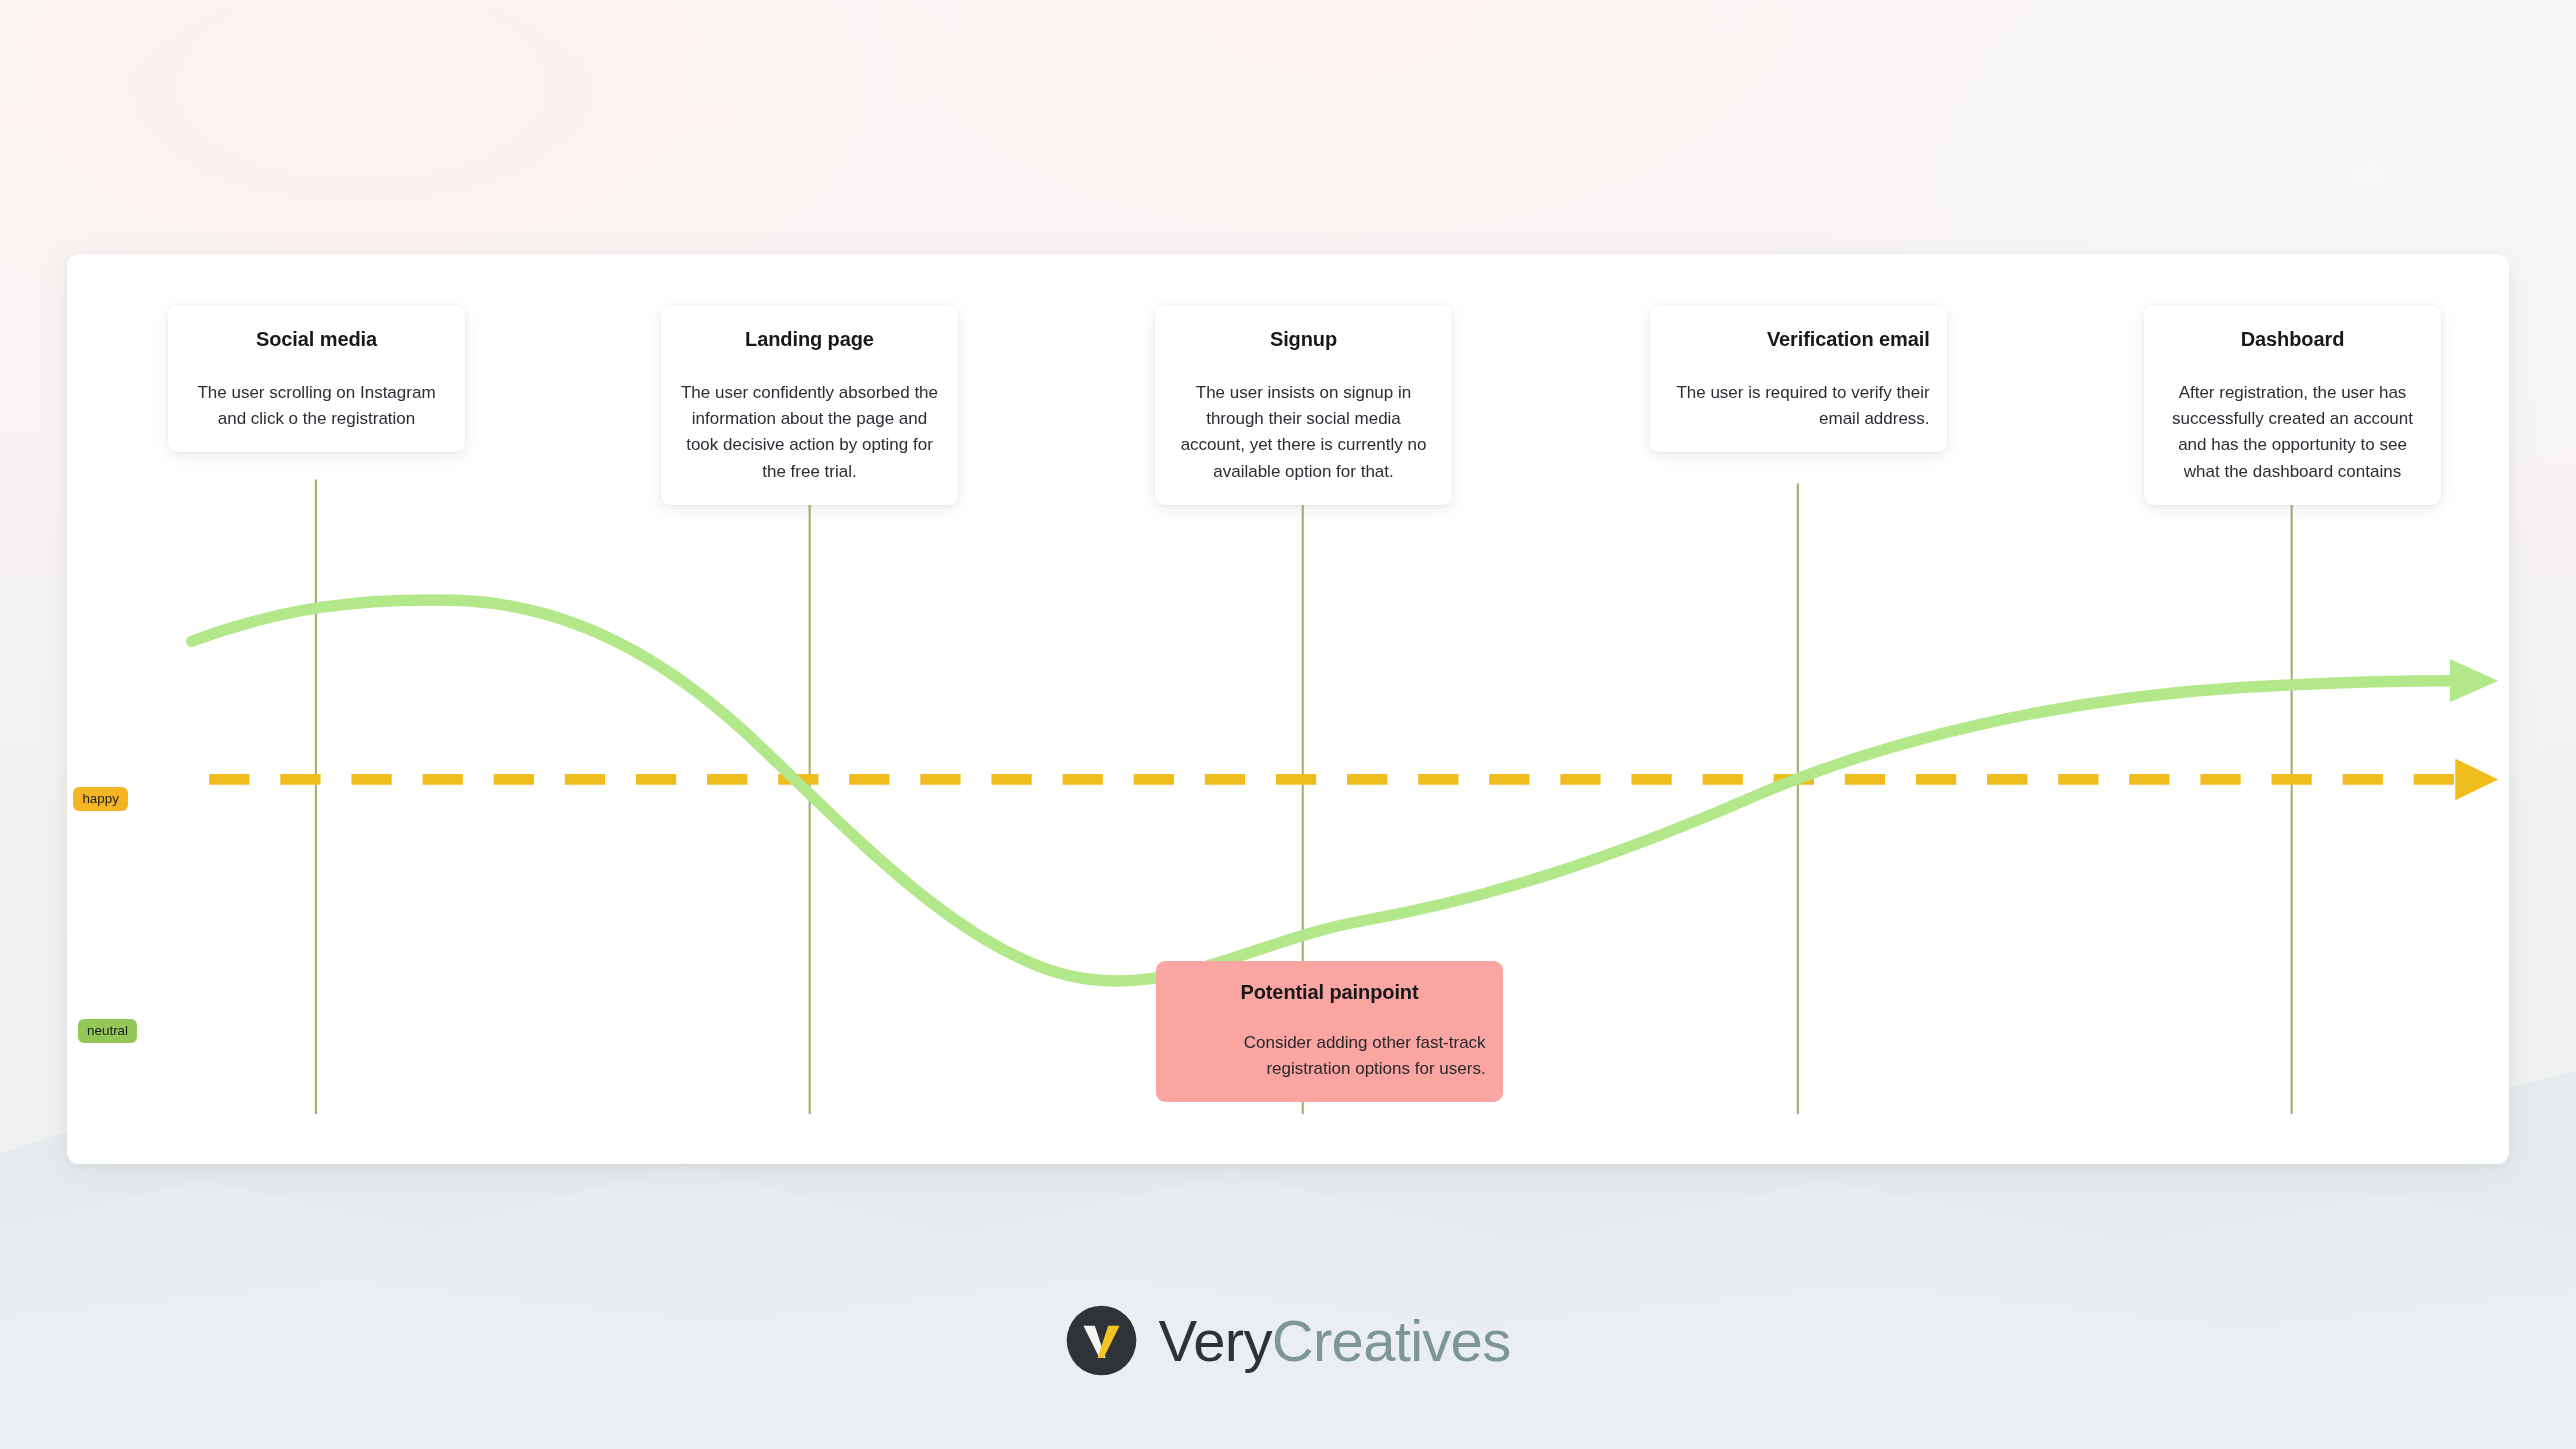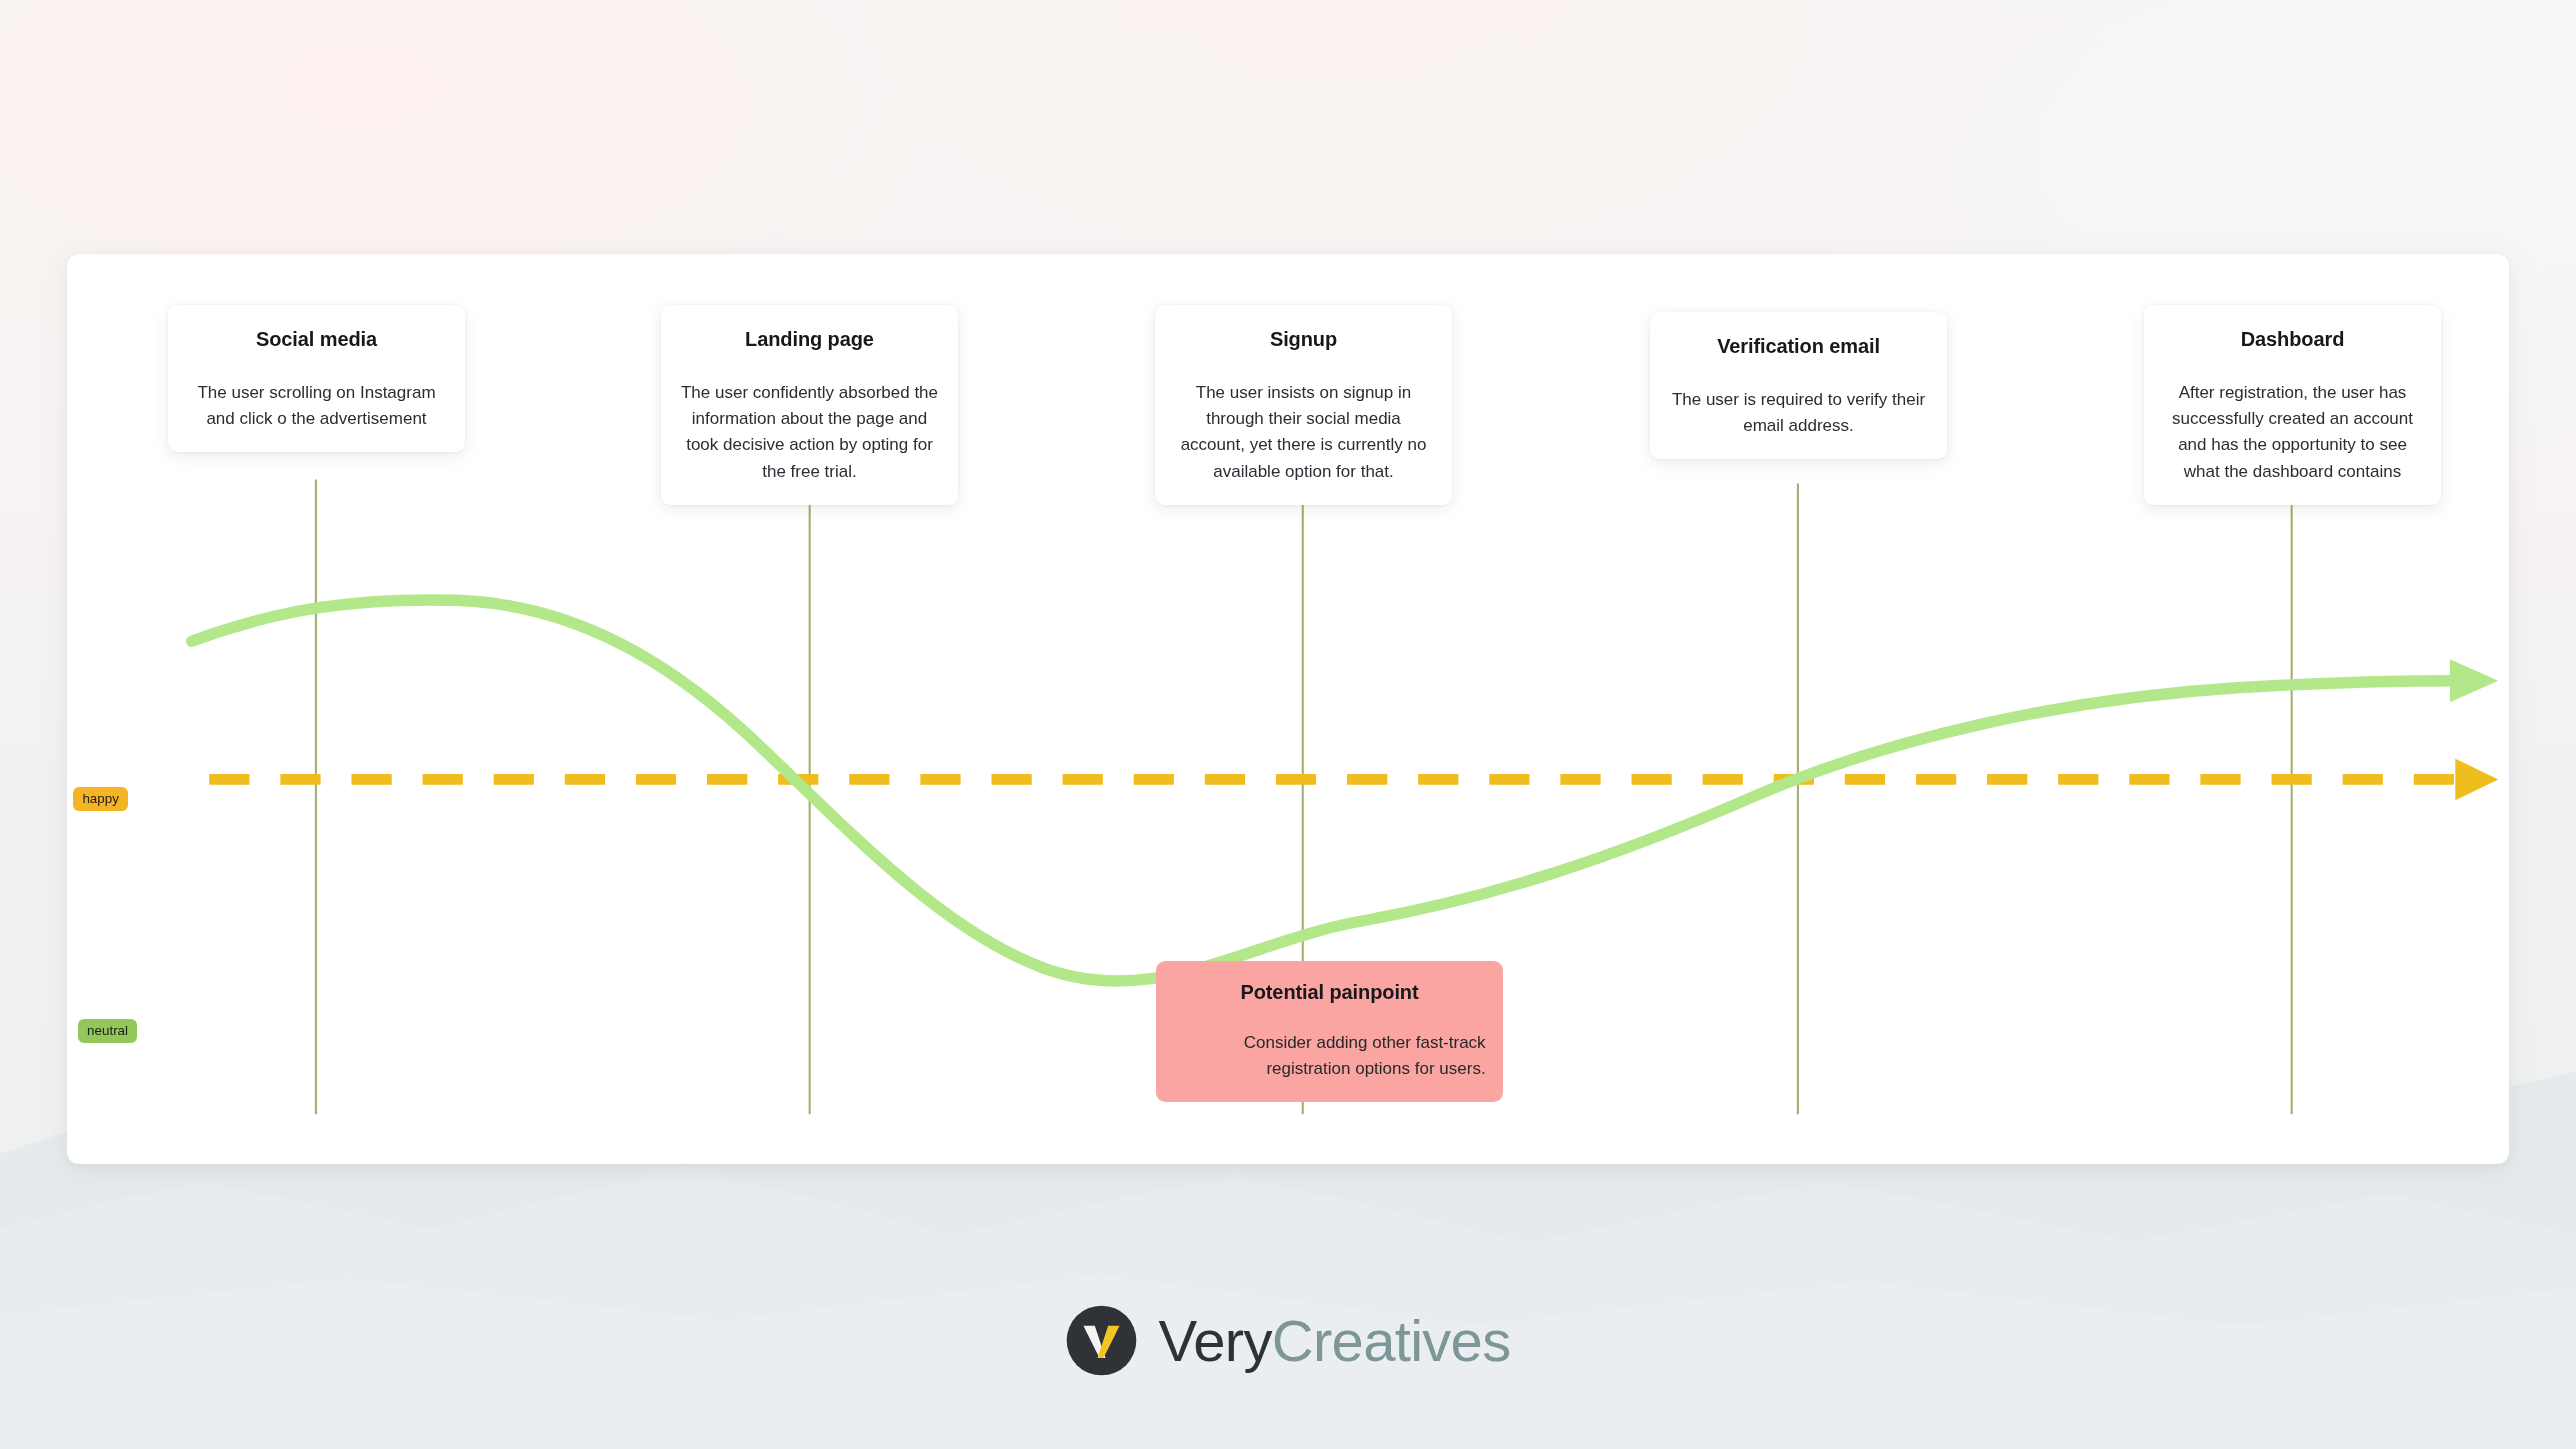--- a/index.html
+++ b/index.html
@@ -165,34 +165,34 @@
   </div>
 
   <div class="emotion-badge" style="left:10.7px; top:765px; background:#93c758;">
     <span>neutral</span>
   </div>
 
 </div>
 
 <div class="stage-card" style="left:168px; top:305px;">
   <div class="stage-title">Social media</div>
-  <div class="stage-desc">The user scrolling on Instagram and click o the advertisement</div>
+  <div class="stage-desc">The user scrolling on Instagram and click o the registration</div>
 </div>
 
 <div class="stage-card" style="left:661px; top:305px;">
   <div class="stage-title">Landing page</div>
   <div class="stage-desc">The user confidently absorbed the information about the page and took decisive action by opting for the free trial.</div>
 </div>
 
 <div class="stage-card" style="left:1155px; top:305px;">
   <div class="stage-title">Signup</div>
   <div class="stage-desc">The user insists on signup in through their social media account, yet there is currently no available option for that.</div>
 </div>
 
-<div class="stage-card" style="left:1650px; top:312px;">
+<div class="stage-card" style="left:1650px; top:305px;text-align:right;">
   <div class="stage-title">Verification email</div>
   <div class="stage-desc">The user is required to verify their email address.</div>
 </div>
 
 <div class="stage-card" style="left:2144px; top:305px;">
   <div class="stage-title">Dashboard</div>
   <div class="stage-desc">After registration, the user has successfully created an account and has the opportunity to see what the dashboard contains</div>
 </div>
 
 <div class="painpoint" style="left:1156px; top:961px; background:#fba5a2;">

